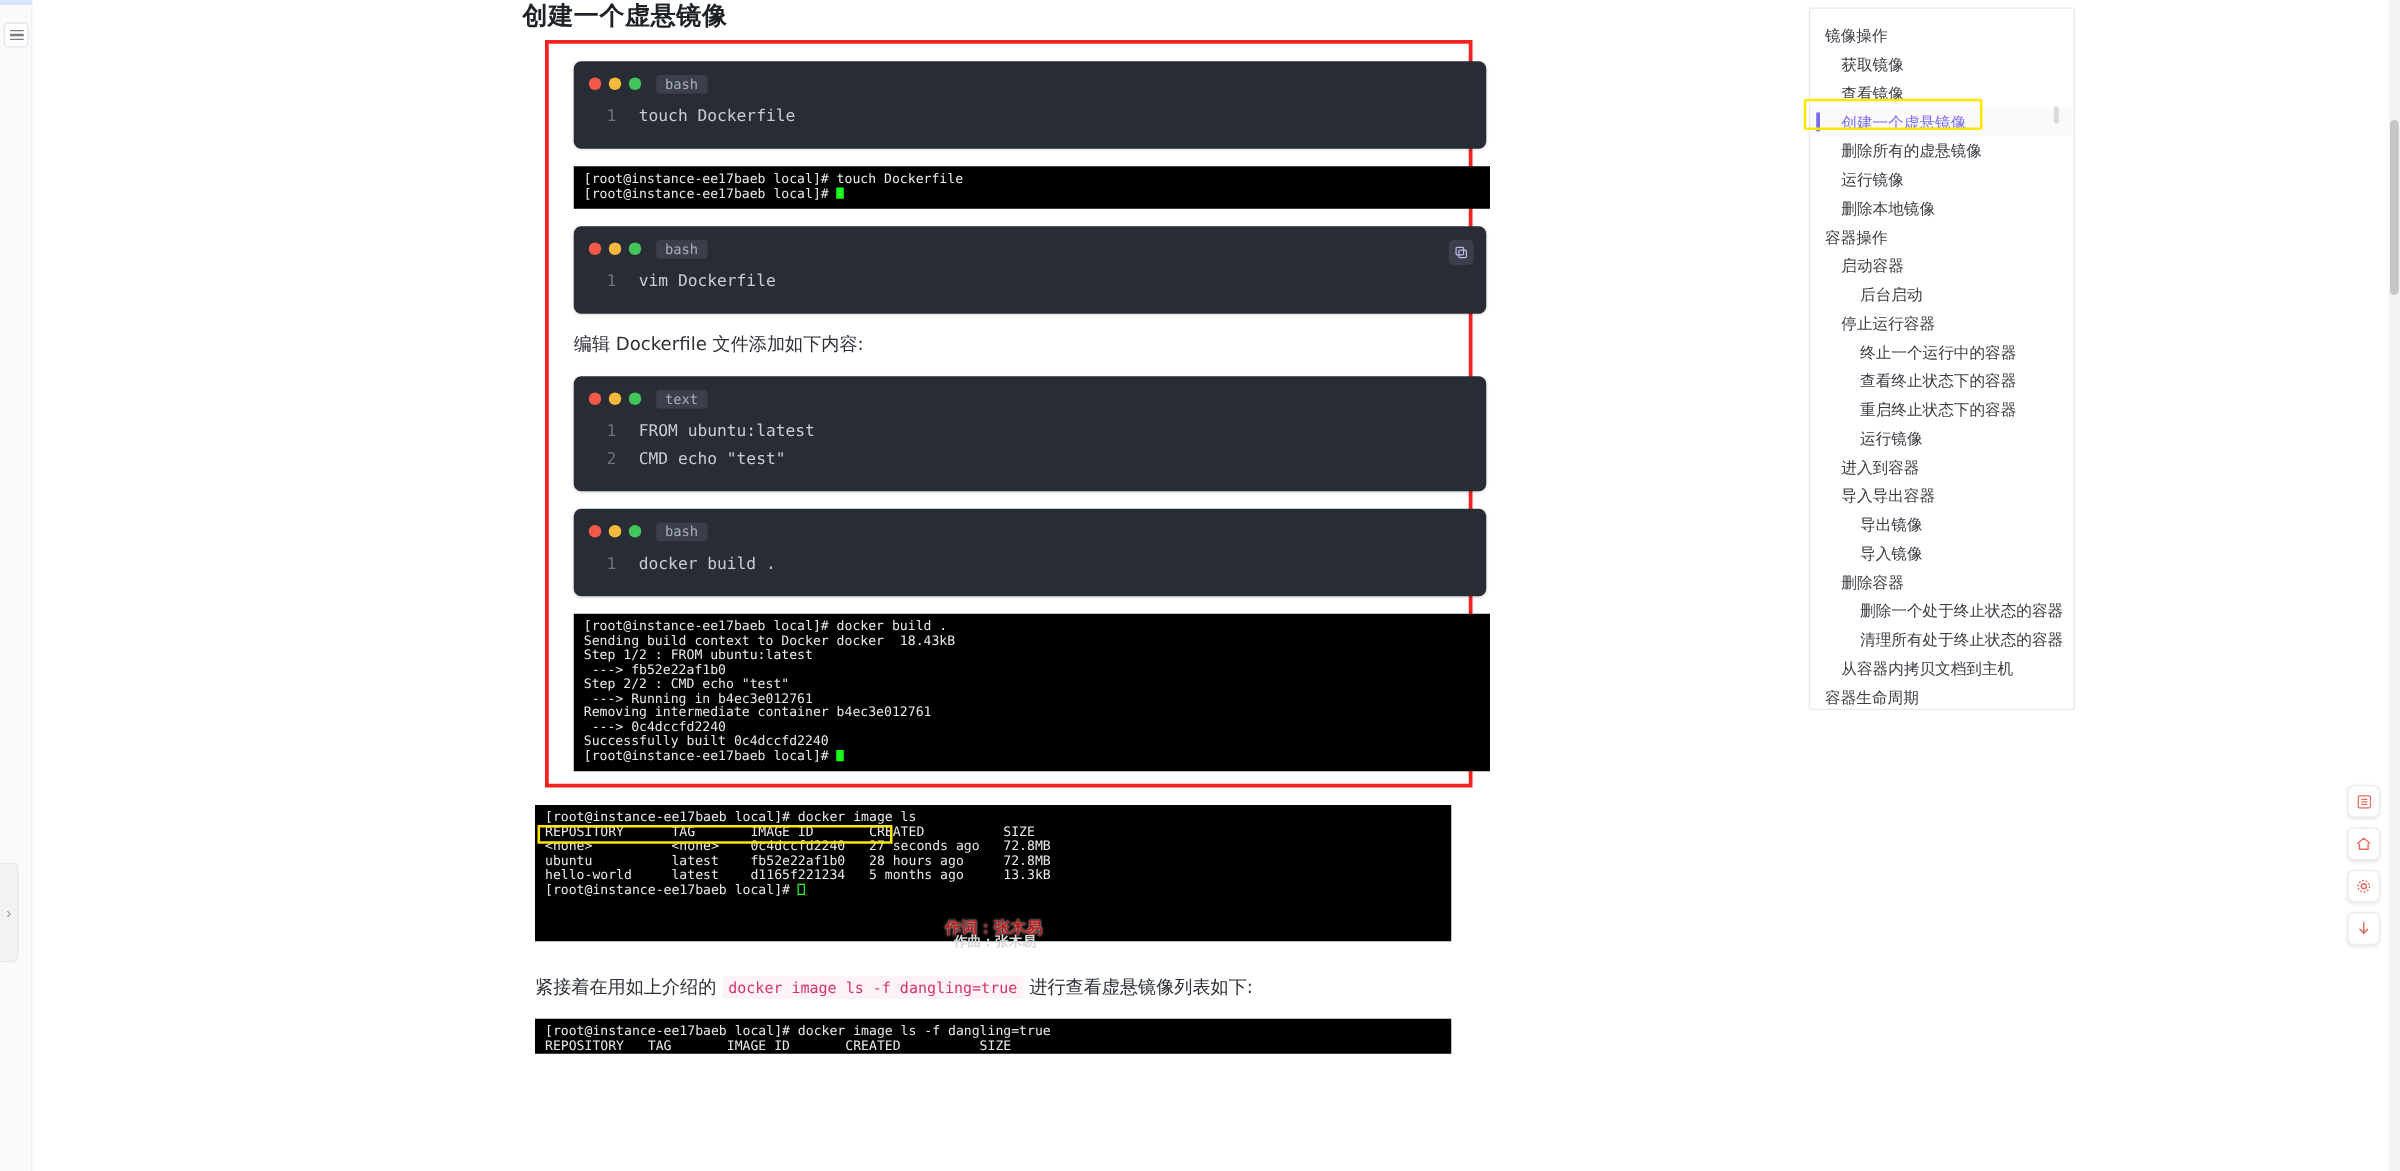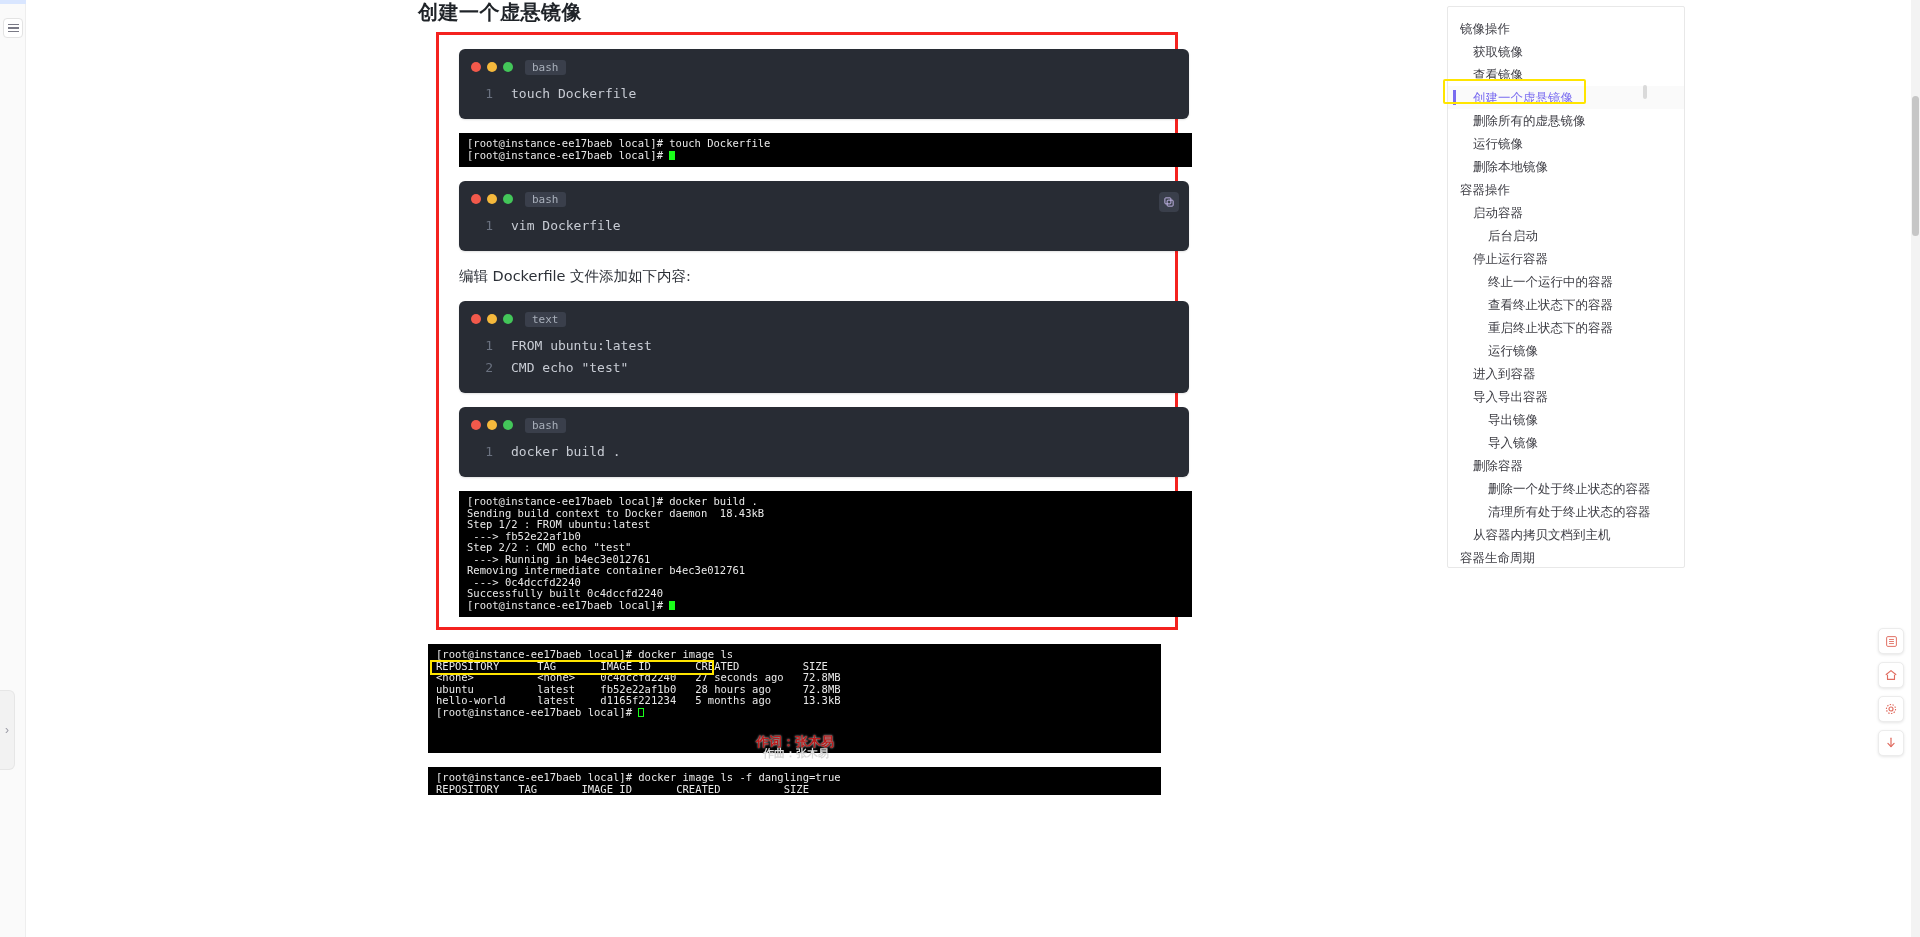--- a/index.html
+++ b/index.html
@@ -139,21 +139,21 @@
   .watermark {
     position: absolute; pointer-events: none;
     font-family: "DejaVu Sans", sans-serif; font-weight: bold;
   }
   .wm1 { color:#b91c1c; font-size: 13px; text-shadow: 0 0 2px #fff; }
   .wm2 { color:#d8d8d8; font-size: 11px; }
 
   
   .toc {
     position: absolute; left: 1447px; top: 6px;
-    width: 238px; height: 562px;
+    width: 213px; height: 562px;
     background: #ffffff; border: 1px solid #e8e8e8;
     border-radius: 2px;
     padding: 10px 0 8px 0;
     overflow: hidden;
   }
   .toc-item {
     font-size: 12.5px; line-height: 23px; color: #3c3c43;
     padding-left: 12px; cursor: pointer; white-space: nowrap;
     font-family: "DejaVu Sans", "Liberation Sans", sans-serif;
     position: relative;
@@ -294,21 +294,21 @@
         </div>
         <div class="cc-body">
           <div class="cline">
             <span class="ln">1</span>
             <span>docker build .</span>
           </div>
         </div>
       </div>
 
       <div class="term" style="margin-bottom:0;"><span>[root@instance-ee17baeb local]# docker build .</span>
-<span>Sending build context to Docker daemon  18.43kB</span>
+<span>Sending build context to Docker docker  18.43kB</span>
 <span>Step 1/2 : FROM ubuntu:latest</span>
 <span> ---&gt; fb52e22af1b0</span>
 <span>Step 2/2 : CMD echo "test"</span>
 <span> ---&gt; Running in b4ec3e012761</span>
 <span>Removing intermediate container b4ec3e012761</span>
 <span> ---&gt; 0c4dccfd2240</span>
 <span>Successfully built 0c4dccfd2240</span>
 <span>[root@instance-ee17baeb local]# </span><span class="cursor"></span></div>
 
     </div>
@@ -316,20 +316,21 @@
 
     <div class="term" style="margin-top:14px; padding-bottom:12px;"><span>[root@instance-ee17baeb local]# docker image ls</span>
 <span>REPOSITORY      TAG       IMAGE ID       CREATED          SIZE</span>
 <span>&lt;none&gt;          &lt;none&gt;    0c4dccfd2240   27 seconds ago   72.8MB</span>
 <span>ubuntu          latest    fb52e22af1b0   28 hours ago     72.8MB</span>
 <span>hello-world     latest    d1165f221234   5 months ago     13.3kB</span>
 <span>[root@instance-ee17baeb local]# </span><span class="cursor-hollow"></span>
       <div class="yellow-row" style="left:2px; top:16px; width:284px; height:15px;"></div>
     </div>
 
+    <p class="para" style="margin-top:26px;"><span>紧接着在用如上介绍的</span> <code class="inline">docker image ls -f dangling=true</code> <span>进行查看虚悬镜像列表如下:</span></p>
 
     <div class="term" style="margin-top:14px; padding-bottom:2px; height:28px; overflow:hidden;"><span>[root@instance-ee17baeb local]# docker image ls -f dangling=true</span>
 <span>REPOSITORY   TAG       IMAGE ID       CREATED          SIZE</span></div>
 
     <div class="watermark wm1" style="left:338px; top:733px;">作词：张木易</div>
     <div class="watermark wm2" style="left:345px; top:746px;">作曲：张木易</div>
 
   </div>
 </div>
 

